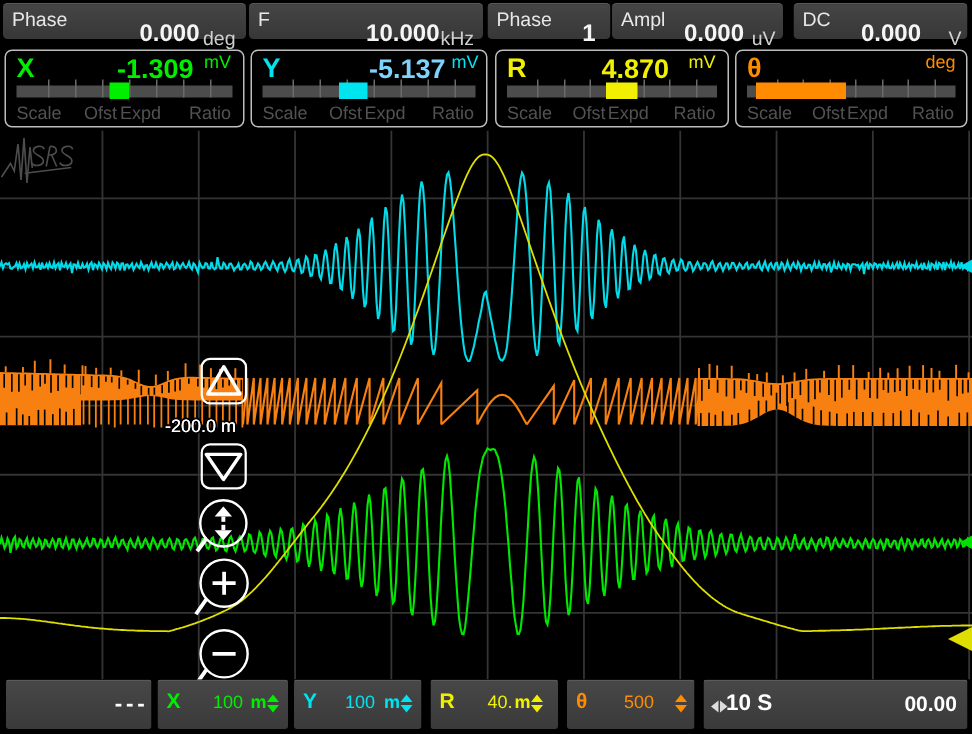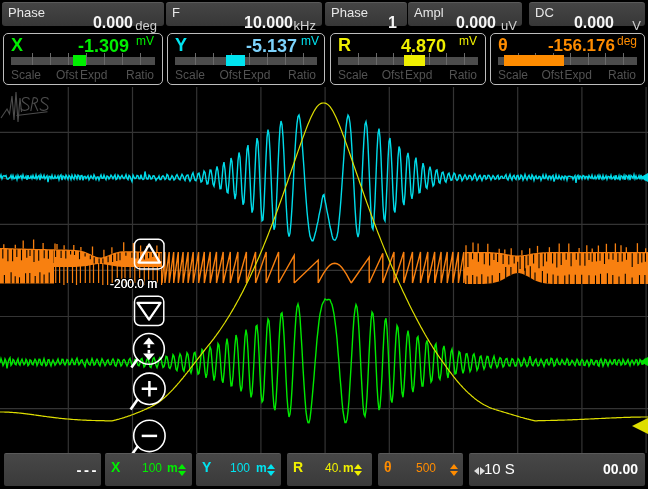--- a/index.html
+++ b/index.html
@@ -19,21 +19,21 @@
 .dash{position:absolute;right:2px;top:7px;font-size:15px;font-weight:bold;color:#fff;letter-spacing:2.5px}
 .blet{position:absolute;left:6px;top:5px;font-size:14px;font-weight:bold}
 .bnum{position:absolute;top:7px;font-size:12px}
 .bm{position:absolute;top:7px;font-size:12px;font-weight:bold}
 .ud{position:relative;display:inline-block;width:9px;height:12px}
 .udu,.udd{position:absolute;left:0;width:0;height:0;border-left:4.5px solid transparent;border-right:4.5px solid transparent}
 .udu{top:0;border-bottom:5px solid}
 .udd{bottom:0;border-top:5px solid}
 .lr{position:absolute;left:5px;top:13px;width:0;height:0;border-top:4px solid transparent;border-bottom:4px solid transparent;border-right:5px solid #ddd}
 .rr{position:absolute;left:11px;top:13px;width:0;height:0;border-top:4px solid transparent;border-bottom:4px solid transparent;border-left:5px solid #ddd}
-.tens{position:absolute;left:15px;top:6px;font-size:15px;font-weight:normal;color:#fff}
+.tens{position:absolute;left:15px;top:6px;font-size:15px;font-weight:bold;color:#fff}
 .clock{position:absolute;right:7px;top:7px;font-size:14px;font-weight:bold;color:#fff}
 </style></head><body>
 <div class="tb" style="left:2px;width:162px">
     <div class="tlab">Phase</div>
     <div class="tval" style="right:31px">0.000</div>
     <div class="tunit" style="right:7px">deg</div>
   </div>
 <div class="tb" style="left:166px;width:156px">
     <div class="tlab">F</div>
     <div class="tval" style="right:29px">10.000</div>
@@ -102,21 +102,20 @@
     <div class="tick" style="left:115.1px"></div>
     <div class="tick" style="left:132.8px"></div>
     <div class="hdl" style="left:73px;width:21px;background:#f0f000"></div>
     <div class="sl" style="left:7px">Scale</div>
     <div class="sl" style="left:50.7px">Ofst</div>
     <div class="sl" style="left:74.1px">Expd</div>
     <div class="sl" style="right:8px">Ratio</div>
   </div>
 <div class="cb" style="left:490px;width:155px">
     <div class="clet" style="color:#ff8c00">θ</div>
-    <div class="cval" style="color:#ff8c00;right:29px;font-size:17px">-156.176</div>
     <div class="cunit" style="color:#ff8c00;right:7px">deg</div>
     <div class="trk"></div>
     <div class="tick" style="left:26.7px"></div>
     <div class="tick" style="left:44.3px"></div>
     <div class="tick" style="left:61.8px"></div>
     <div class="tick" style="left:79.3px"></div>
     <div class="tick" style="left:96.9px"></div>
     <div class="tick" style="left:114.4px"></div>
     <div class="tick" style="left:131.9px"></div>
     <div class="hdl" style="left:13px;width:60px;background:#ff8c00"></div>

